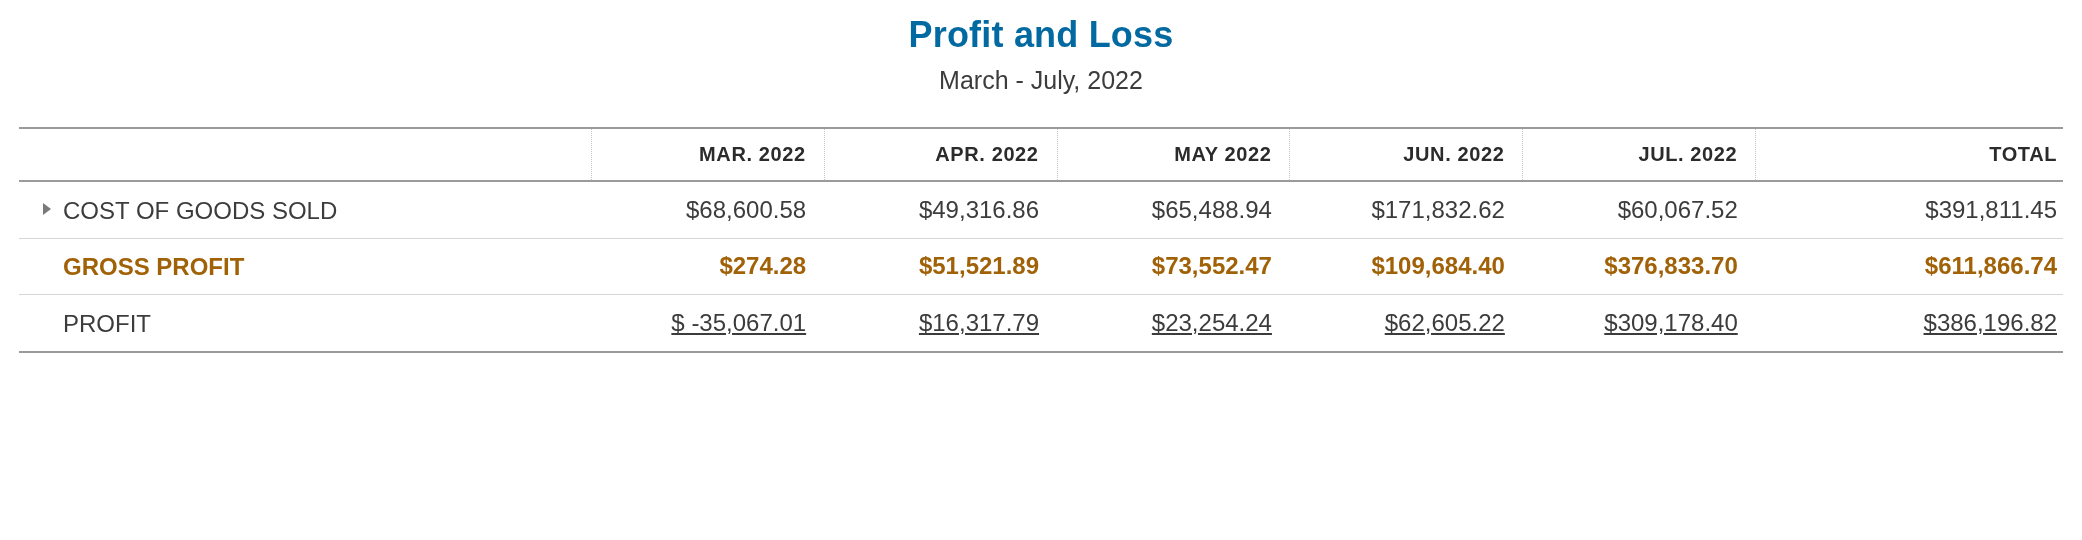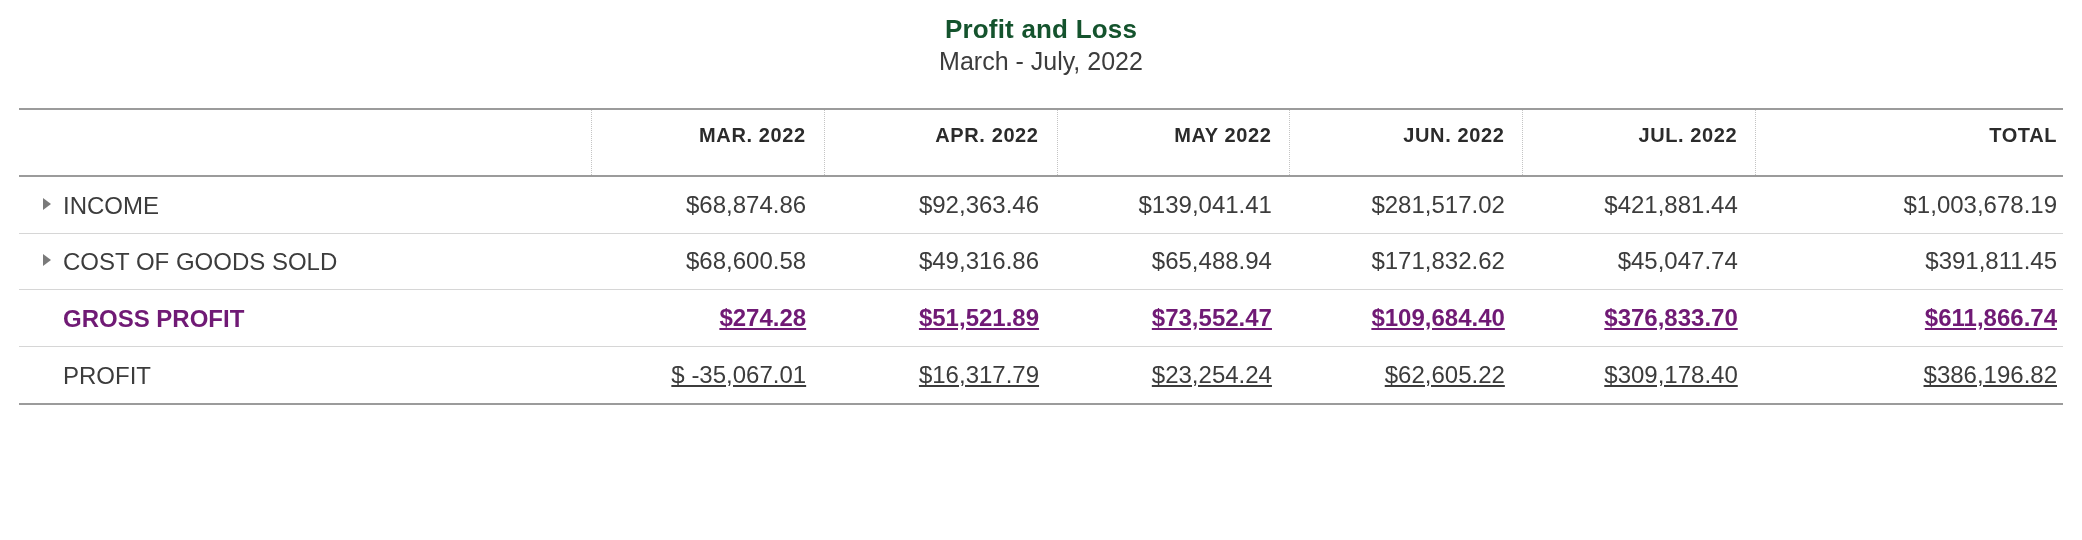--- a/index.html
+++ b/index.html
@@ -19,49 +19,49 @@
     height: 540px;
     box-sizing: border-box;
     padding: 0;
     position: relative;
   }
   .title-block {
     text-align: center;
     padding-top: 14px;
   }
   .report-title {
-    font-size: 26px;
+    font-size: 36px;
     font-weight: bold;
-    color: #14532d;
+    color: #0369a1;
     letter-spacing: 0.2px;
   }
   .report-subtitle {
     font-size: 25px;
     font-weight: normal;
     color: #3c3c3c;
-    margin-top: 2px;
+    margin-top: 10px;
   }
   table.pl {
     width: 2044px;
     margin: 0 auto;
     margin-top: 32px;
     border-collapse: collapse;
     table-layout: fixed;
   }
   table.pl col.label-col { width: 570px; }
   table.pl col.month-col { width: 232px; }
   table.pl col.total-col { width: 306px; }
 
   thead th {
     font-size: 20px;
     font-weight: bold;
     color: #2b2b2b;
     letter-spacing: 0.6px;
     text-align: right;
-    padding: 14px 18px 28px 10px;
+    padding: 14px 18px 14px 10px;
     border-top: 2px solid #9b9b9b;
     border-bottom: 2px solid #9b9b9b;
     vertical-align: middle;
     position: relative;
   }
   thead th.label-head {
     border-top: 2px solid #9b9b9b;
     border-bottom: 2px solid #9b9b9b;
   }
   thead th.month-head {
@@ -82,22 +82,21 @@
     white-space: nowrap;
   }
   tbody td.label {
     text-align: left;
     padding-left: 24px;
     position: relative;
     font-size: 24px;
   }
   tbody tr.bold td {
     font-weight: bold;
-    color: #701a75;
-    text-decoration: underline;
+    color: #a16207;
   }
   tbody tr.summary-top td {
     border-top: 1px solid #b6b6b6;
   }
   tbody tr.last-row td {
     border-bottom: 2px solid #9b9b9b;
     text-decoration: underline;
   }
   td.value { padding-right: 18px; }
   td.total-value { padding-right: 6px; }
@@ -150,41 +149,30 @@
         <th class="month-head">MAR. 2022</th>
         <th class="month-head">APR. 2022</th>
         <th class="month-head">MAY 2022</th>
         <th class="month-head">JUN. 2022</th>
         <th class="month-head">JUL. 2022</th>
         <th class="total-head">TOTAL</th>
       </tr>
     </thead>
     <tbody>
 
-      <tr>
-        <td class="label">
-          <span class="caret"></span><span class="label-text">INCOME</span>
-        </td>
-        <td class="value">$68,874.86</td>
-        <td class="value">$92,363.46</td>
-        <td class="value">$139,041.41</td>
-        <td class="value">$281,517.02</td>
-        <td class="value">$421,881.44</td>
-        <td class="total-value">$1,003,678.19</td>
-      </tr>
 
       <tr>
         <td class="label">
           <span class="caret"></span><span class="label-text">COST OF GOODS SOLD</span>
         </td>
         <td class="value">$68,600.58</td>
         <td class="value">$49,316.86</td>
         <td class="value">$65,488.94</td>
         <td class="value">$171,832.62</td>
-        <td class="value">$45,047.74</td>
+        <td class="value">$60,067.52</td>
         <td class="total-value">$391,811.45</td>
       </tr>
 
       <tr class="bold summary-top">
         <td class="label">
           <span class="caret-spacer"></span><span class="label-text">GROSS PROFIT</span>
         </td>
         <td class="value">$274.28</td>
         <td class="value">$51,521.89</td>
         <td class="value">$73,552.47</td>

